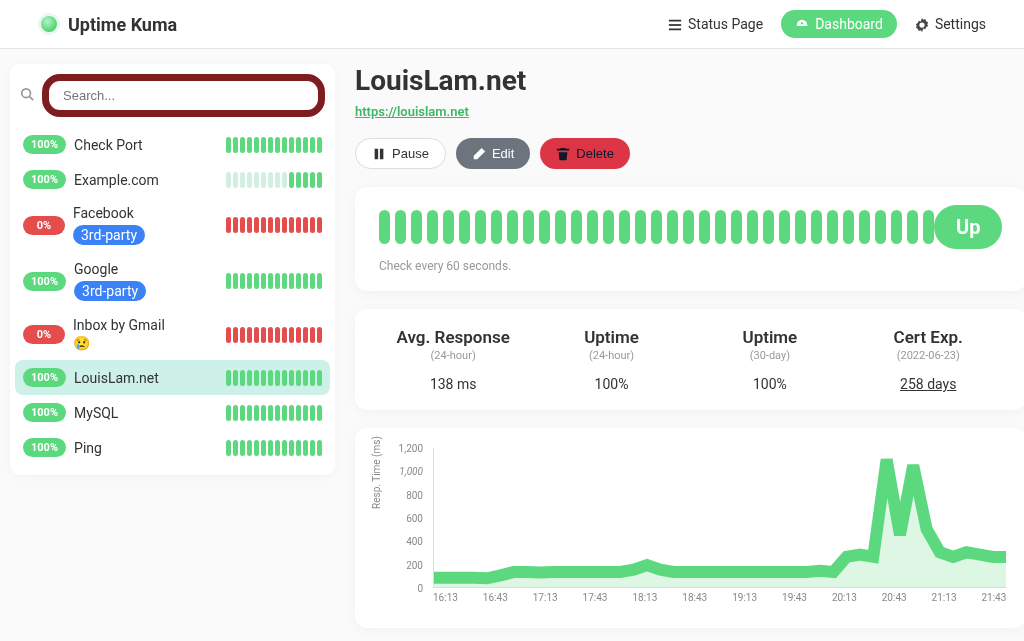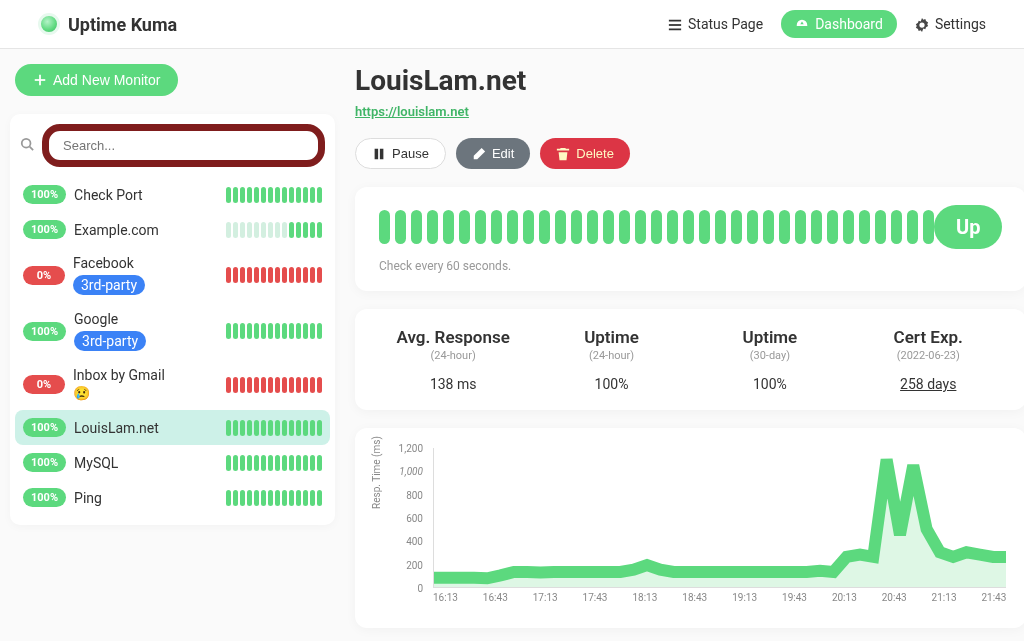--- a/index.html
+++ b/index.html
@@ -33,21 +33,21 @@
 .hb.g { background: #5cd97e; }
 .hb.r { background: #e54d4d; }
 .hb.l { background: #d3efe0; }
 .main-col { flex: 1; }
 .page-title { font-size: 28px; font-weight: 700; margin-bottom: 4px; }
 .page-url { color: #3fb566; font-size: 13px; font-weight: 600; text-decoration: underline; }
 .actions { display: flex; gap: 10px; margin: 18px 0; }
 .btn { border: none; padding: 7px 16px; border-radius: 18px; font-size: 13px; cursor: pointer; display: inline-flex; align-items: center; gap: 6px; }
 .btn-pause { background: #fff; border: 1px solid #ddd; color: #333; }
 .btn-edit { background: #6c757d; color: #fff; }
-.btn-delete { background: #dc3545; color: #fef9c3; }
+.btn-delete { background: #dc3545; color: #0f172a; }
 .card { background: #fff; border-radius: 12px; padding: 18px 24px; margin-bottom: 18px; box-shadow: 0 2px 12px rgba(0,0,0,0.04); }
 .status-card { display: flex; align-items: center; justify-content: space-between; }
 .big-heartbeat { display: flex; gap: 5px; flex: 1; }
 .bhb { width: 11px; height: 34px; border-radius: 6px; background: #5cd97e; }
 .status-pill { background: #5cd97e; color: #fff; font-weight: 700; font-size: 20px; padding: 10px 22px; border-radius: 26px; }
 .check-note { font-size: 12px; color: #999; margin-top: 10px; }
 .stats { display: flex; justify-content: space-between; text-align: center; gap: 10px; }
 .stat { flex: 1; }
 .stat-title { font-size: 17px; font-weight: 600; }
 .stat-sub { font-size: 11px; color: #999; margin-top: 2px; }
@@ -89,27 +89,20 @@
       <svg class="icon" viewBox="0 0 16 16" fill="currentColor">
           <path d="M8 5a3 3 0 100 6 3 3 0 000-6zM8 0l1.5 2 2.3-.8.8 2.3L15 5l-1 2 1 2-2.4 1.5-.8 2.3-2.3-.8L8 16l-1.5-2-2.3.8-.8-2.3L1 11l1-2-1-2 2.4-1.5.8-2.3 2.3.8L8 0z" opacity=".9"></path>
         </svg>
       <span>Settings</span>
     </span>
   </div>
 </div>
 
 <div class="container">
   <div class="left-col">
-    <button class="add-btn">
-      <svg class="icon" viewBox="0 0 16 16" fill="currentColor">
-          <rect x="7" y="2" width="2" height="12"></rect>
-          <rect x="2" y="7" width="12" height="2"></rect>
-        </svg>
-      <span>Add New Monitor</span>
-    </button>
     <div class="monitor-list">
       <div class="search-row">
         <span class="search-icon-wrap">
           <svg class="icon" viewBox="0 0 16 16" fill="none" stroke="currentColor" stroke-width="2">
               <circle cx="7" cy="7" r="5"></circle>
               <line x1="11" y1="11" x2="15" y2="15"></line>
             </svg>
         </span>
         <input class="search-input" placeholder="Search..." style="">
       </div>

